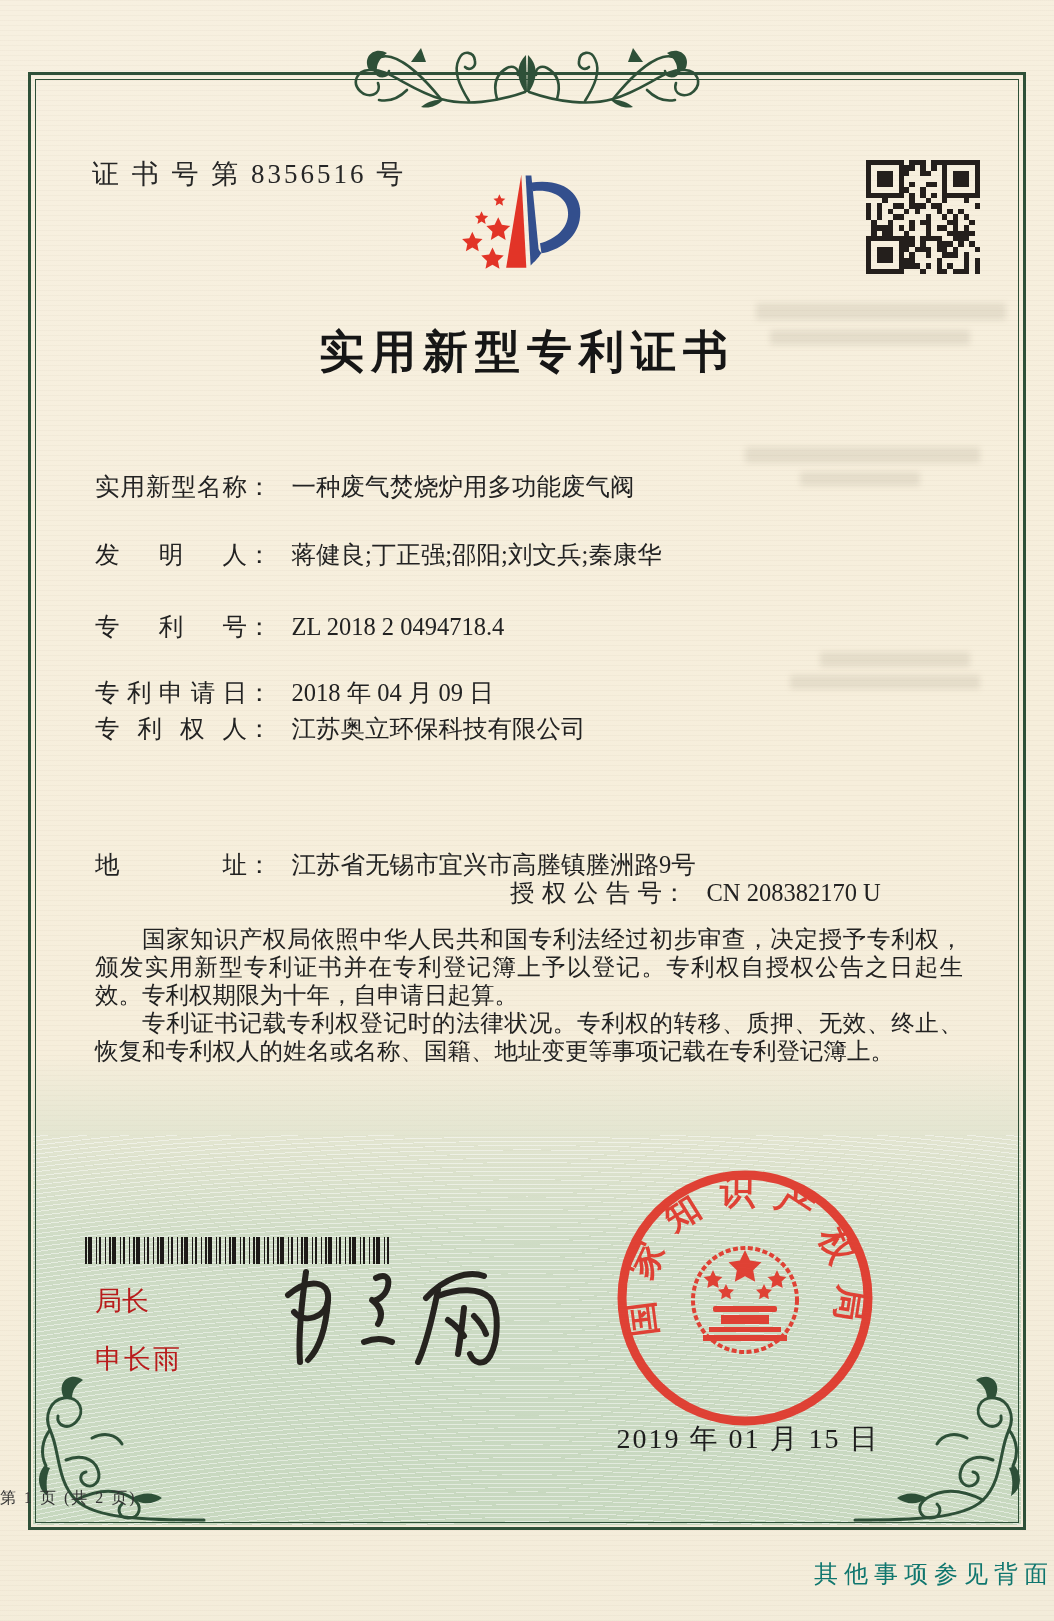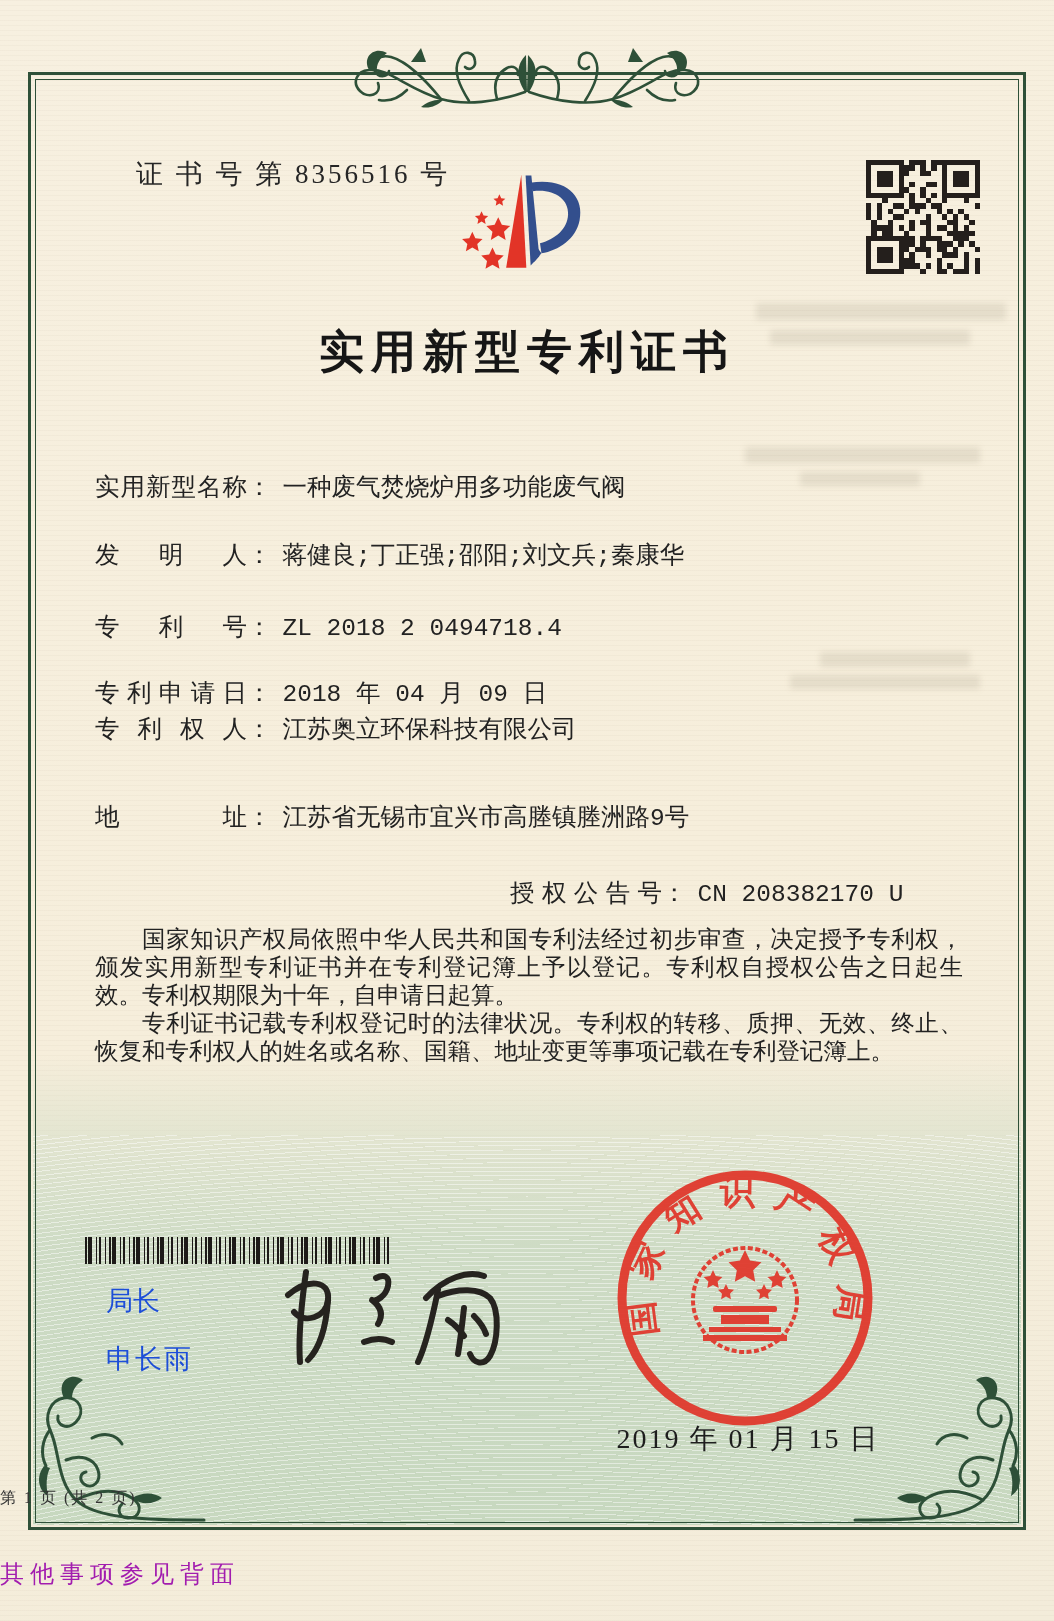--- a/index.html
+++ b/index.html
@@ -13,46 +13,46 @@
   
   .frame{position:absolute;top:72px;left:28px;right:28px;bottom:91px;
        border:3px solid #2e5038;}
   .frame::after{content:"";position:absolute;inset:4px;border:1px solid #2e5038;}
   
   .green-band{position:absolute;left:33px;right:33px;top:1055px;bottom:96px;
        background:linear-gradient(180deg,rgba(203,218,195,0) 0%,rgba(203,218,195,.55) 22%,rgba(203,218,195,.92) 40%,#cbdac3 60%,#c7d8bf 100%);}
   .waves{position:absolute;left:33px;right:33px;top:1135px;bottom:96px;
        background:repeating-radial-gradient(1600px 760px at 50% 235%,rgba(255,255,255,0) 0 7px,rgba(255,255,255,.6) 7px 9px);
        opacity:.8;}
-  .cert-no{position:absolute;left:92px;top:156px;font-size:27px;letter-spacing:3px;color:#262626;margin-left:44px;}
+  .cert-no{position:absolute;left:92px;top:156px;font-size:27px;letter-spacing:3px;color:#262626;}
   .qr{position:absolute;left:866px;top:160px;width:114px;height:114px;display:grid;
       grid-template-columns:repeat(21,1fr);grid-template-rows:repeat(21,1fr);}
   .qr div{background:transparent;}
   .qr div.d{background:#241f1c;}
   .logo{position:absolute;left:432px;top:143px;}
   .title{position:absolute;left:0;right:0;top:322px;text-align:center;
       font-size:45px;font-weight:700;letter-spacing:7px;color:#161616;}
   .fields{position:absolute;left:95px;top:0;width:880px;font-size:24.5px;color:#222;}
   .row{position:absolute;left:0;white-space:nowrap;}
   .lbl{display:inline-block;width:152px;text-align:justify;text-align-last:justify;vertical-align:bottom;}
-  .val{margin-left:11px;font-family:Liberation Mono, monospace;}
-  .r1{top:470px}.r2{top:538px}.r3{top:610px}.r4{top:676px}.r5{top:712px}.r6{top:800px}.r7{top:876px}
+  .val{margin-left:20px;}
+  .r1{top:470px}.r2{top:538px}.r3{top:610px}.r4{top:676px}.r5{top:712px}.r6{top:848px}.r7{top:876px}
   .grant-no{position:absolute;left:415px;top:0;white-space:nowrap;}
   .paras{position:absolute;left:95px;top:925px;width:868px;font-size:23.5px;line-height:28px;color:#222;text-align:justify;}
   .paras p{margin:0;text-indent:2em;}
   .barcode{position:absolute;left:85px;top:1237px;width:306px;height:27px;
       background:repeating-linear-gradient(90deg,#1d1a18 0 2px,transparent 2px 3px,#1d1a18 3px 7px,transparent 7px 11px,#1d1a18 11px 12px,transparent 12px 14px,#1d1a18 14px 16px,transparent 16px 20px,#1d1a18 20px 21px,transparent 21px 24px);}
-  .signer{position:absolute;left:106px;top:1283px;font-size:27px;color:#1d4ed8;}
+  .signer{position:absolute;left:95px;top:1283px;font-size:27px;color:#b91c1c;}
   .signer .name{display:block;margin-top:22px;letter-spacing:2px;text-align:center;}
   .sig-svg{position:absolute;left:268px;top:1250px;}
   .seal{position:absolute;left:605px;top:1158px;opacity:.95;}
   .seal-date{position:absolute;left:608px;top:1420px;width:280px;text-align:center;
       font-size:28px;letter-spacing:2px;color:#1e1e1e;}
   .page-num{position:absolute;left:0;right:0;top:1488px;text-align:left;font-size:16px;letter-spacing:2px;color:#333;}
-  .back-note{position:absolute;left:0;right:0;top:1558px;text-align:left;font-size:24px;letter-spacing:6px;color:#a21caf;}
+  .back-note{position:absolute;left:0;right:0;top:1558px;text-align:right;font-size:24px;letter-spacing:6px;color:#0f766e;}
   .bleed{position:absolute;background:rgba(110,95,75,.12);filter:blur(3px);border-radius:3px;pointer-events:none;}
   .orn-top{position:absolute;left:347px;top:40px;}
   .orn-bl{position:absolute;left:34px;top:1368px;}
   .orn-br{position:absolute;left:850px;top:1368px;transform:scaleX(-1);}
 </style>
 </head>
 <body>
 
 <div class="page">
   <div class="texture"></div>

